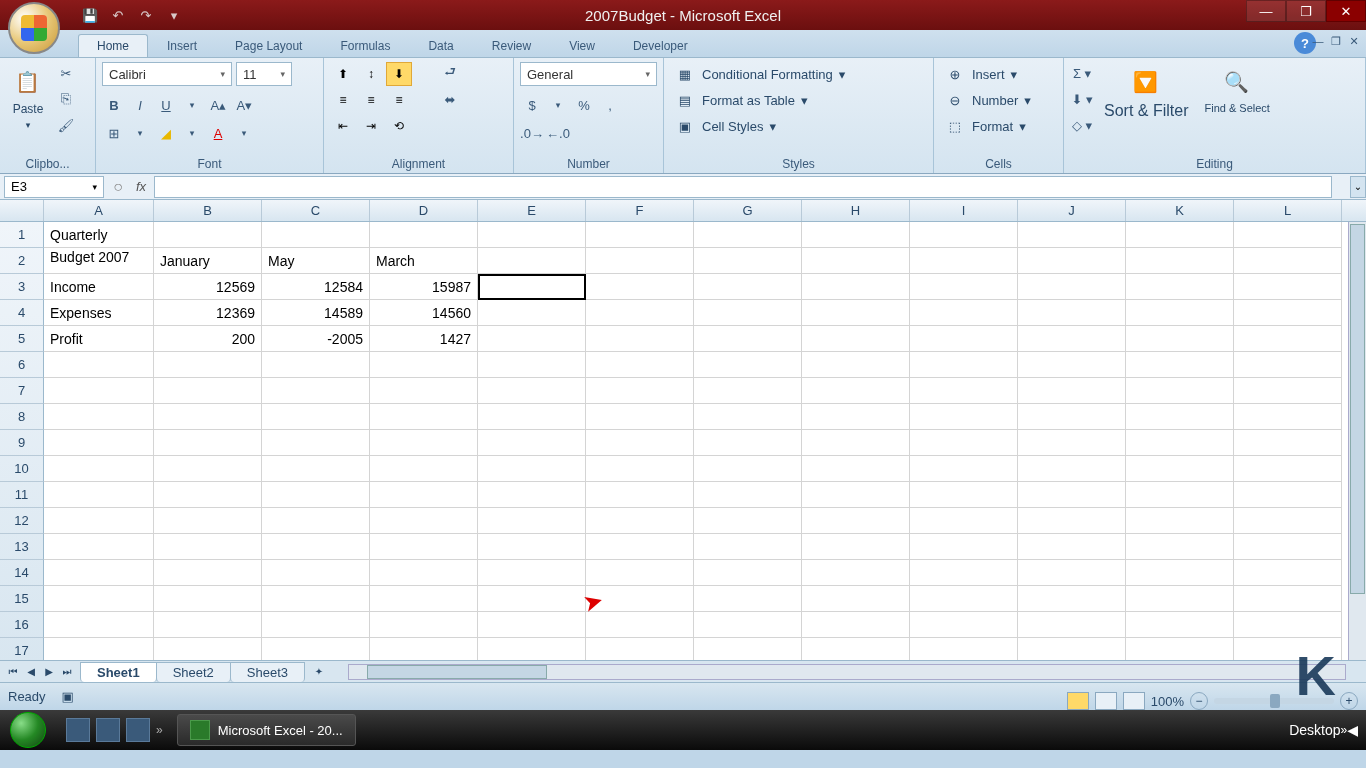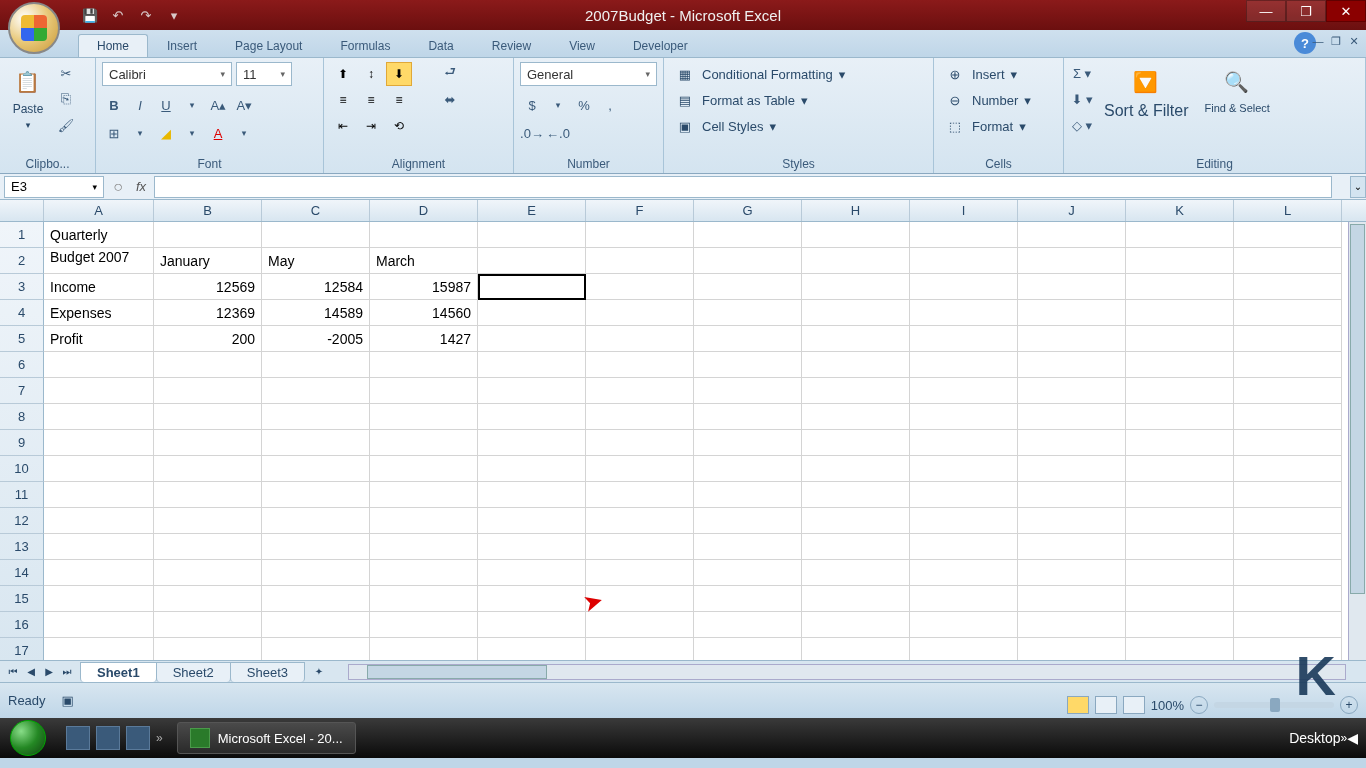--- a/index.html
+++ b/index.html
@@ -78,21 +78,21 @@
 
 .sheet-bar { height: 22px; background: #d8e6f0; display: flex; align-items: center; border-top: 1px solid #9bb8cc; }
 .sheet-nav { display: flex; padding: 0 4px; }
 .sheet-nav-btn { width: 18px; height: 18px; font-size: 10px; color: #2a4a6a; display: flex; align-items: center; justify-content: center; }
 .sheet-tab { padding: 2px 16px; background: #e8f0f7; border: 1px solid #9bb8cc; border-bottom: none; font-size: 13px; color: #2a4a6a; margin-right: -1px; border-radius: 0 0 4px 4px; }
 .sheet-tab.active { background: #fff; font-weight: bold; }
 .sheet-scroll { flex: 1; margin: 0 20px; height: 16px; background: #e0e8ef; border: 1px solid #aac; position: relative; }
 .sheet-scroll-thumb { position: absolute; left: 18px; width: 180px; height: 14px; background: #c4d6e4; border: 1px solid #8aa; }
 
 
-.status-bar { height: 36px; background: linear-gradient(to bottom, #d8e6f0, #bfd6e8); display: flex; align-items: center; padding: 0 8px; border-top: 1px solid #9bb8cc; font-size: 13px; color: #2a4a6a; }
+.status-bar { height: 28px; background: linear-gradient(to bottom, #d8e6f0, #bfd6e8); display: flex; align-items: center; padding: 0 8px; border-top: 1px solid #9bb8cc; font-size: 13px; color: #2a4a6a; }
 .status-right { margin-left: auto; display: flex; align-items: center; gap: 6px; margin-top: 9px; }
 .view-btn { width: 22px; height: 18px; border: 1px solid #8aa8c0; background: #e8f0f7; }
 .view-btn.active { background: #ffd968; }
 .zoom-slider { width: 120px; height: 6px; background: #c4d6e4; position: relative; border-radius: 3px; }
 .zoom-thumb { position: absolute; left: 56px; top: -4px; width: 10px; height: 14px; background: #8aa8c0; border-radius: 2px; }
 .zoom-btn { width: 18px; height: 18px; border: 1px solid #8aa8c0; border-radius: 50%; display: flex; align-items: center; justify-content: center; font-size: 12px; }
 
 
 .taskbar { height: 40px; background: linear-gradient(to bottom, #3a3a3a, #0a0a0a); display: flex; align-items: center; position: relative; }
 .start-btn { width: 56px; height: 40px; display: flex; align-items: center; justify-content: center; }

